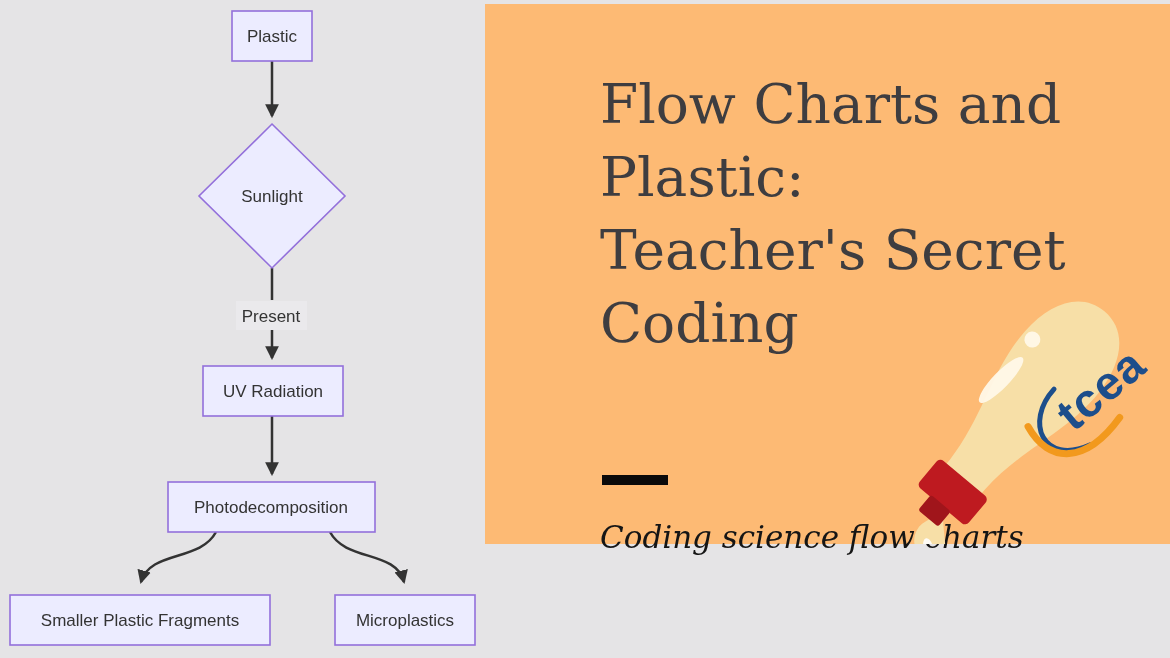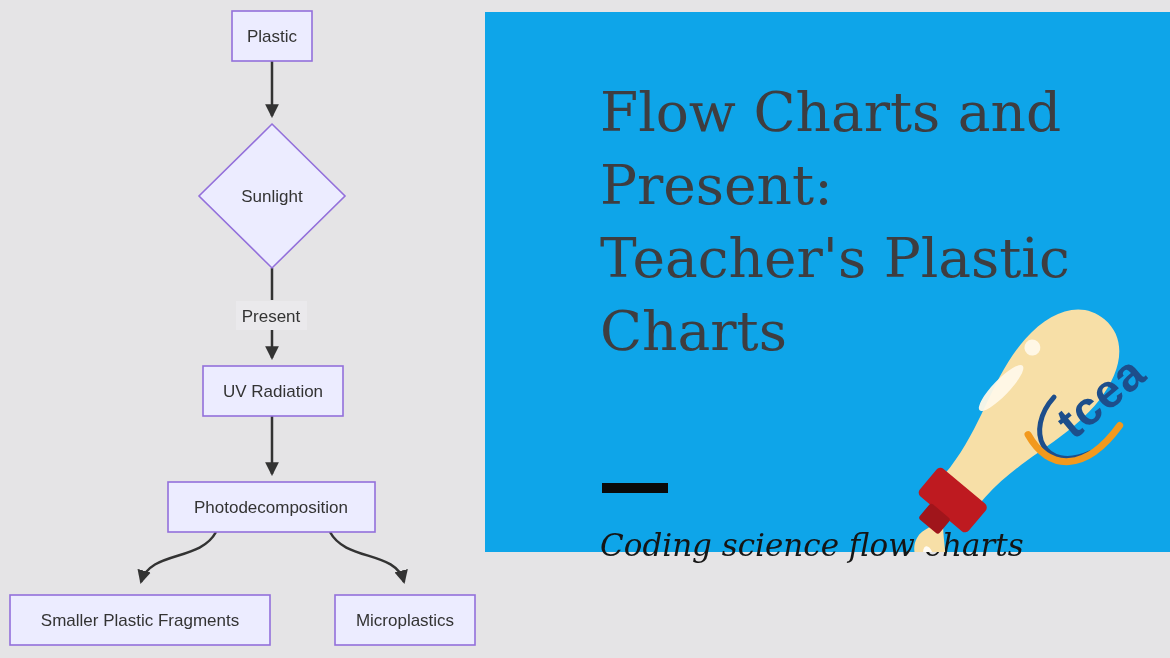--- a/index.html
+++ b/index.html
@@ -1,18 +1,18 @@
 <!DOCTYPE html>
 <html><head>
 <meta charset="utf-8">
 <style>
   html,body{margin:0;padding:0;}
   .canvas{position:relative;width:1170px;height:658px;overflow:hidden;font-family:"Liberation Sans",sans-serif;background:#E5E4E6;}
   .left-panel{position:absolute;left:0;top:0;width:485px;height:658px;background:#E5E4E6;}
-  .right-panel{position:absolute;left:485px;top:12px;width:685px;height:540px;background:#0ea5e9;}
+  .right-panel{position:absolute;left:485px;top:4px;width:685px;height:540px;background:#fdba74;}
   .flow-svg{position:absolute;left:0;top:0;}
   .node-text{font-family:"Liberation Sans",sans-serif;font-size:17px;fill:#333333;}
   .edge-label-text{font-family:"Liberation Sans",sans-serif;font-size:17px;fill:#333333;}
   .title{position:absolute;left:115px;top:64px;width:500px;
          font-family:"DejaVu Serif","Liberation Serif",serif;
          font-size:55px;line-height:73px;color:#3E3D40;font-weight:400;letter-spacing:0px;}
   .title div{white-space:nowrap;}
   .divider{position:absolute;left:117px;top:471px;width:66px;height:10px;background:#0A0A0A;}
   .subtitle{position:absolute;left:115px;top:515px;
             font-family:"DejaVu Serif","Liberation Serif",serif;
@@ -73,23 +73,23 @@
         <rect x="335" y="595" width="140" height="50" fill="#ECECFF" stroke="#9370DB" stroke-width="1.6"></rect>
         <text x="405" y="620" text-anchor="middle" dominant-baseline="central" class="node-text">Microplastics</text>
       </g>
     </svg>
   </div>
 
   <div class="right-panel">
 
     <div class="title">
       <div>Flow Charts and</div>
-      <div>Present:</div>
-      <div>Teacher's Plastic</div>
-      <div>Charts</div>
+      <div>Plastic:</div>
+      <div>Teacher's Secret</div>
+      <div>Coding</div>
     </div>
 
     <div class="divider"></div>
 
     <div class="subtitle">Coding science flow charts</div>
 
     <svg class="logo-svg" viewBox="0 0 300 270">
 
       <g>
         <path d="M74,236 C66,244 52,246 47,256 C41,266 45,281 56,286 C67,290 76,281 75,268 C74,256 72,244 74,236 Z" fill="#F7DFA7"></path>

